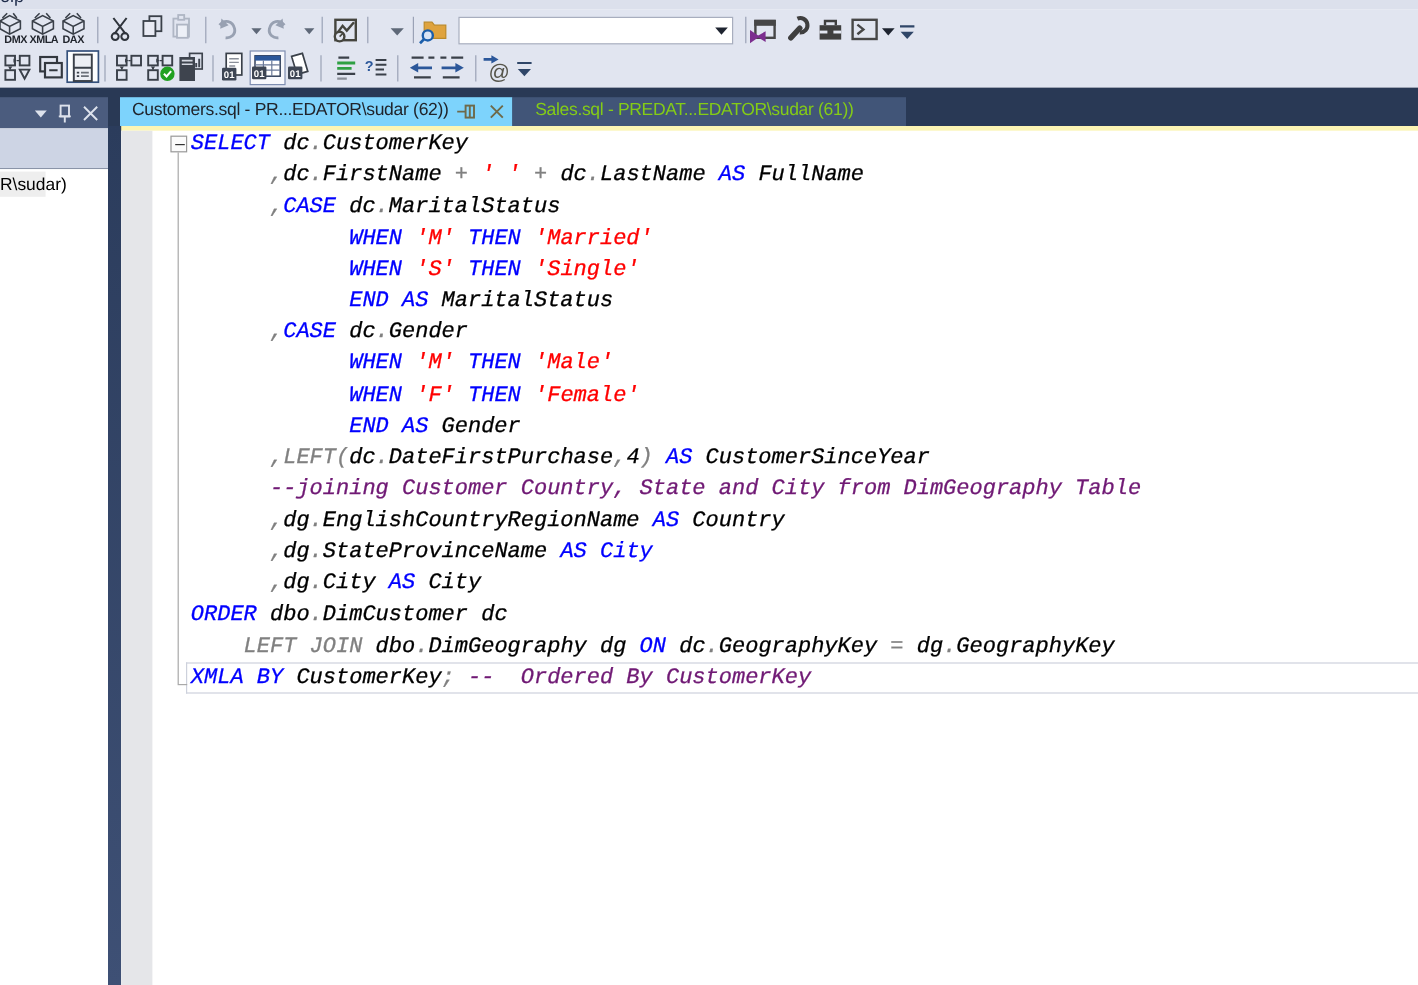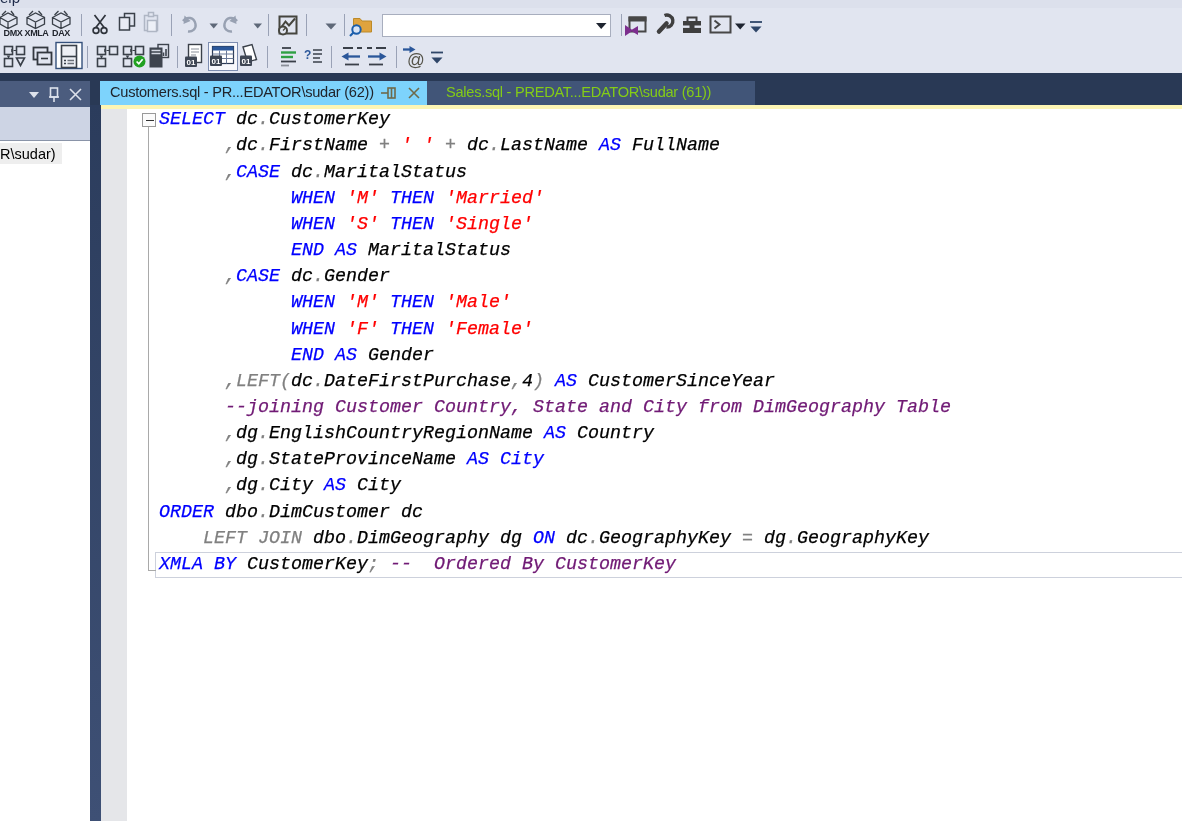--- a/index.html
+++ b/index.html
@@ -13,21 +13,21 @@
   #navyband{left:0;top:73px;width:1182px;height:32px;background:#293955;}
   #yellowstrip{left:100px;top:105px;width:1082px;height:4px;background:#FCF5B4;}
   #tabactive{left:100px;top:81px;width:327px;height:24px;background:#7dd3fc;}
   #tabactive .t{position:absolute;left:10px;top:3px;font-size:14.6px;color:#20242B;letter-spacing:-0.25px;white-space:pre;}
   #tabsales{left:427px;top:81px;width:328px;height:24px;background:#415578;}
   #tabsales .t{position:absolute;left:7px;top:3px;font-size:14.6px;color:#84cc16;letter-spacing:-0.27px;white-space:pre;margin-left:12px;}
   
   #oetitle{left:0;top:81px;width:90px;height:26px;background:#4B5C7E;}
   #oetoolbar{left:0;top:107px;width:90px;height:33px;background:#CDD4E4;border-bottom:1px solid #8A94A8;}
   #oebody{left:0;top:141px;width:90px;height:680px;background:#fff;}
-  #oesel{left:0;top:143px;width:62px;height:21px;background:#EEEEEE;}
+  #oesel{left:0;top:143px;width:38px;height:21px;background:#EEEEEE;}
   #oesel span{position:absolute;left:0px;top:3px;font-size:14.5px;color:#000;}
   
   #splitter{left:90px;top:105px;width:11px;height:716px;background:linear-gradient(#2B3C5C,#3E5075);}
   
   #editor{left:101px;top:109px;width:1081px;height:712px;background:#fff;}
   #gutter{left:101px;top:109px;width:26px;height:712px;background:#E5E6E9;}
   #curline{left:155px;top:551.6px;width:1029px;height:26.3px;border:1px solid #CDD1DC;border-right:none;box-sizing:border-box;}
   #foldbox{left:142px;top:113px;width:14px;height:14px;background:#FBFBFB;border:1px solid #999;box-sizing:border-box;}
   #foldbox i{position:absolute;left:3px;top:6px;width:8px;height:1.4px;background:#333;}
   #foldline{left:148.2px;top:127px;width:1.1px;height:443px;background:#A9A9A9;}

